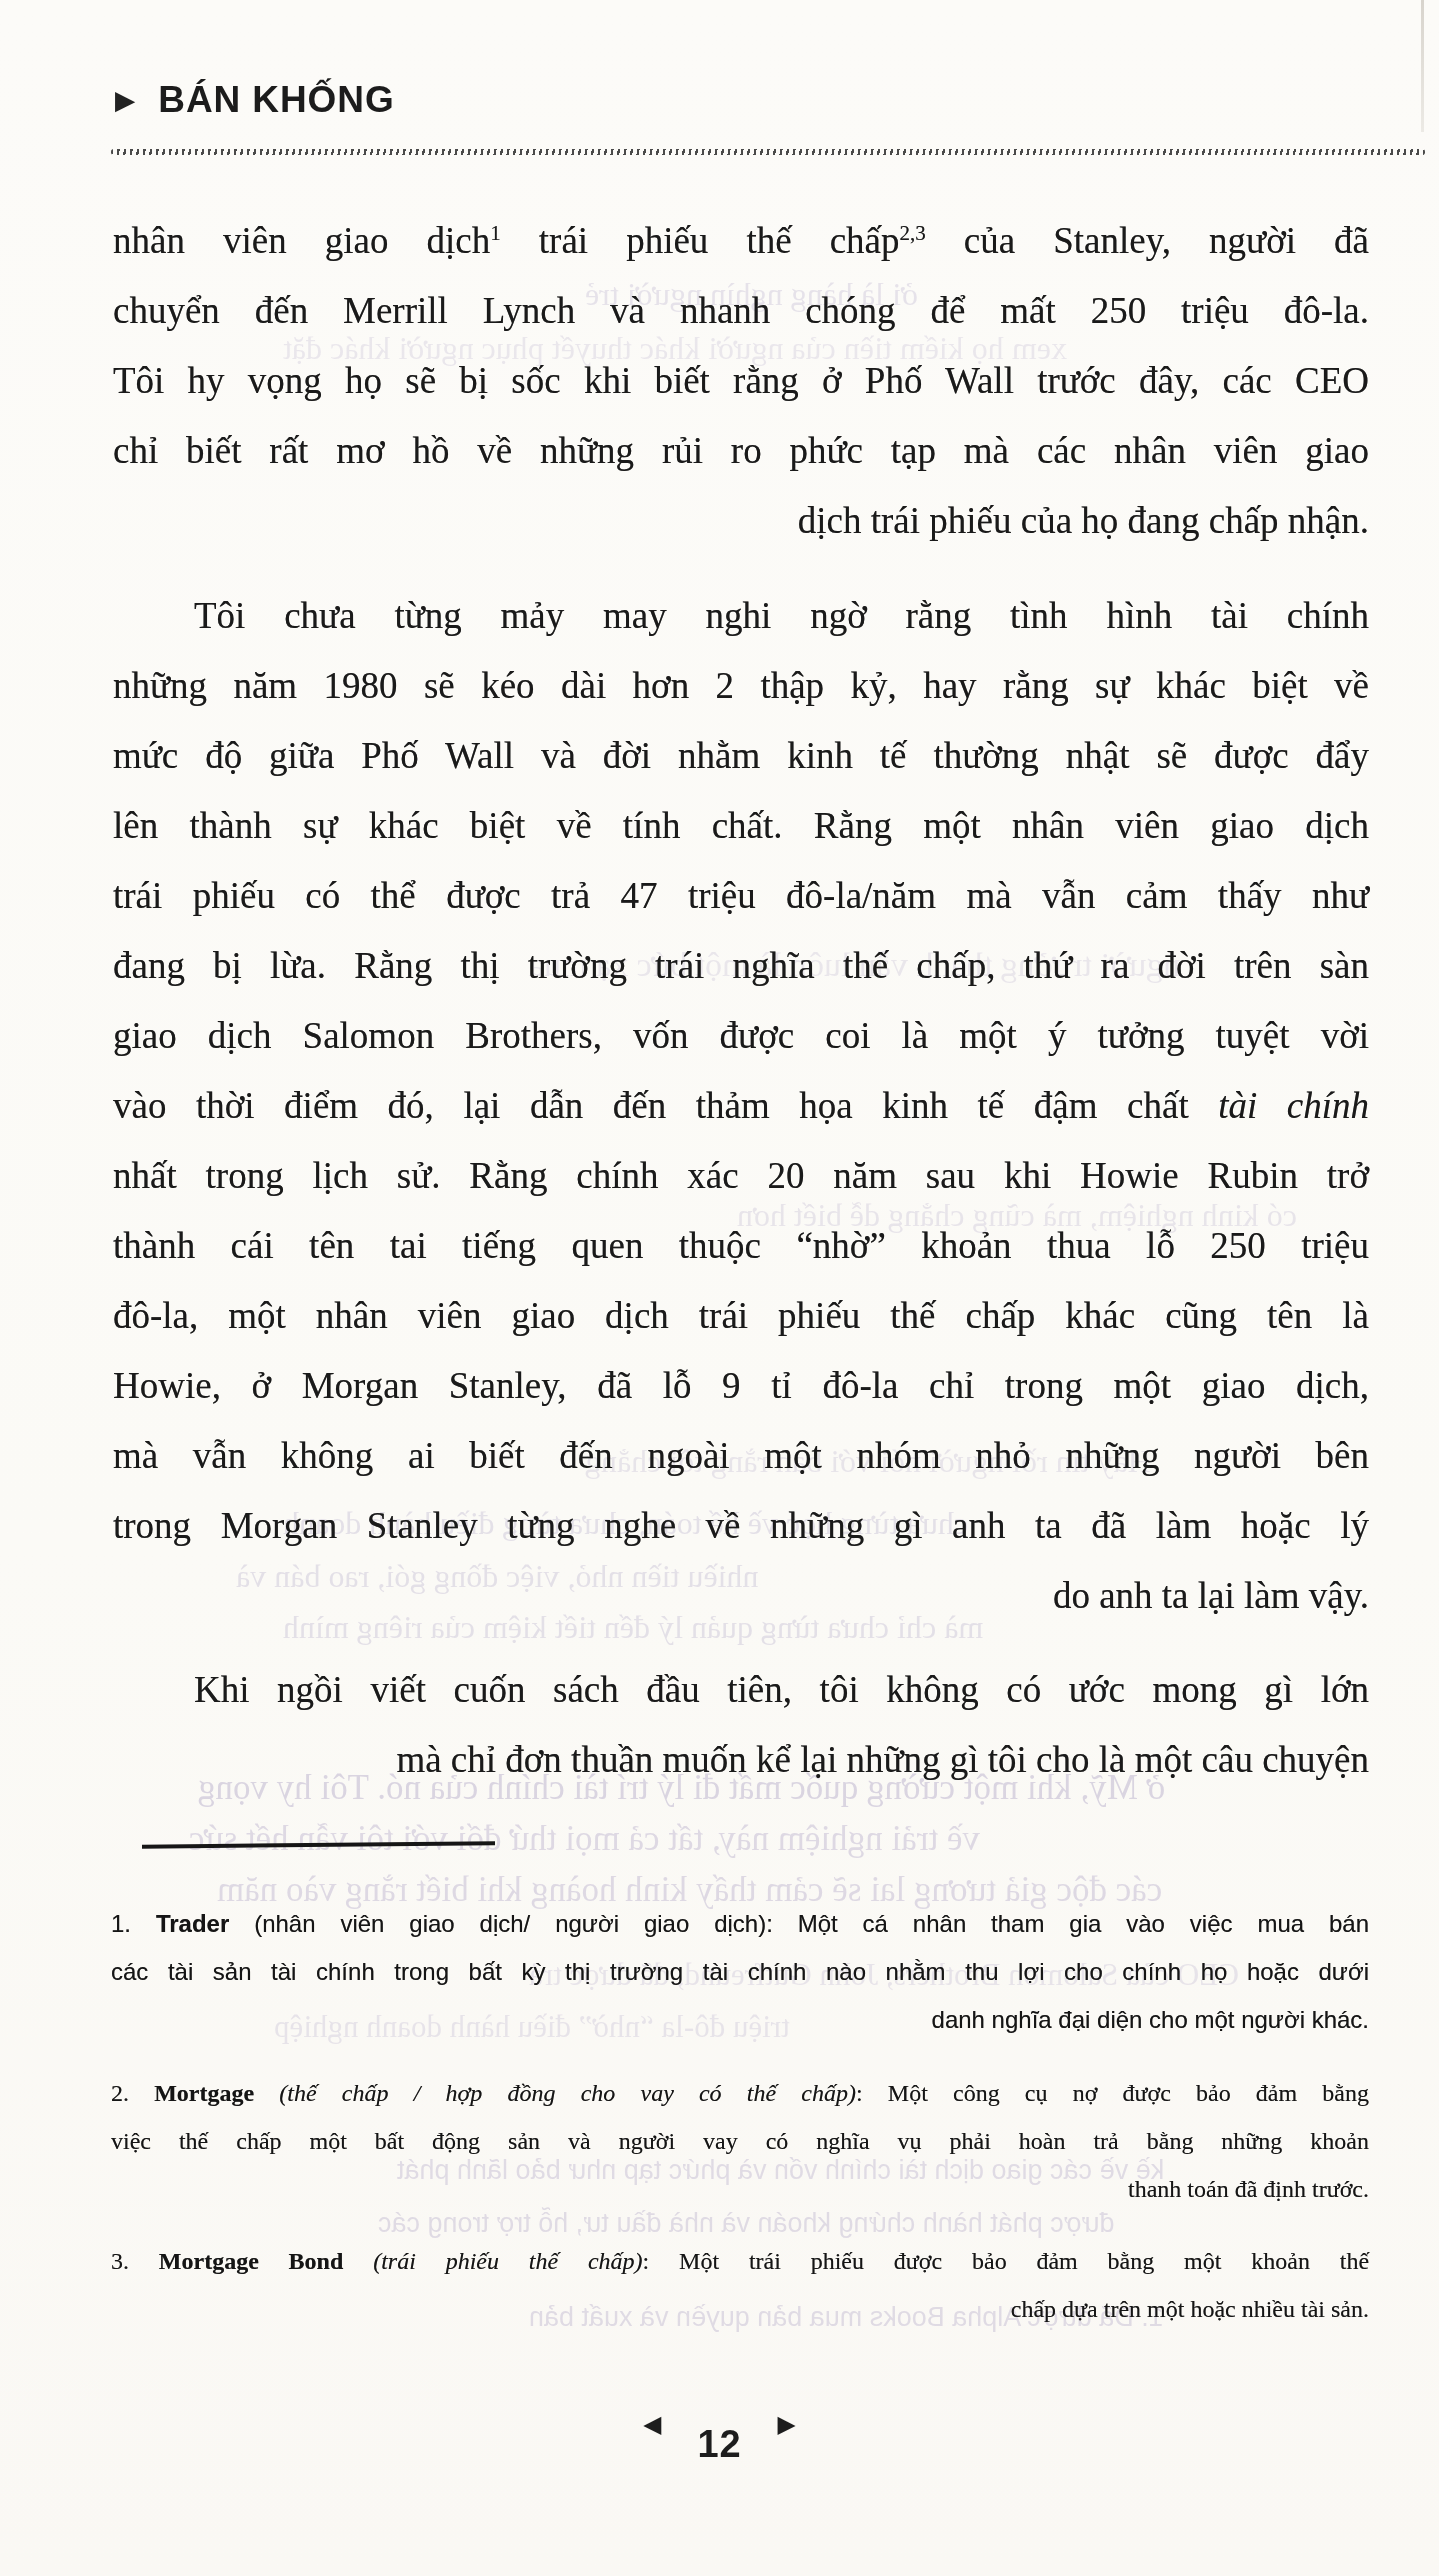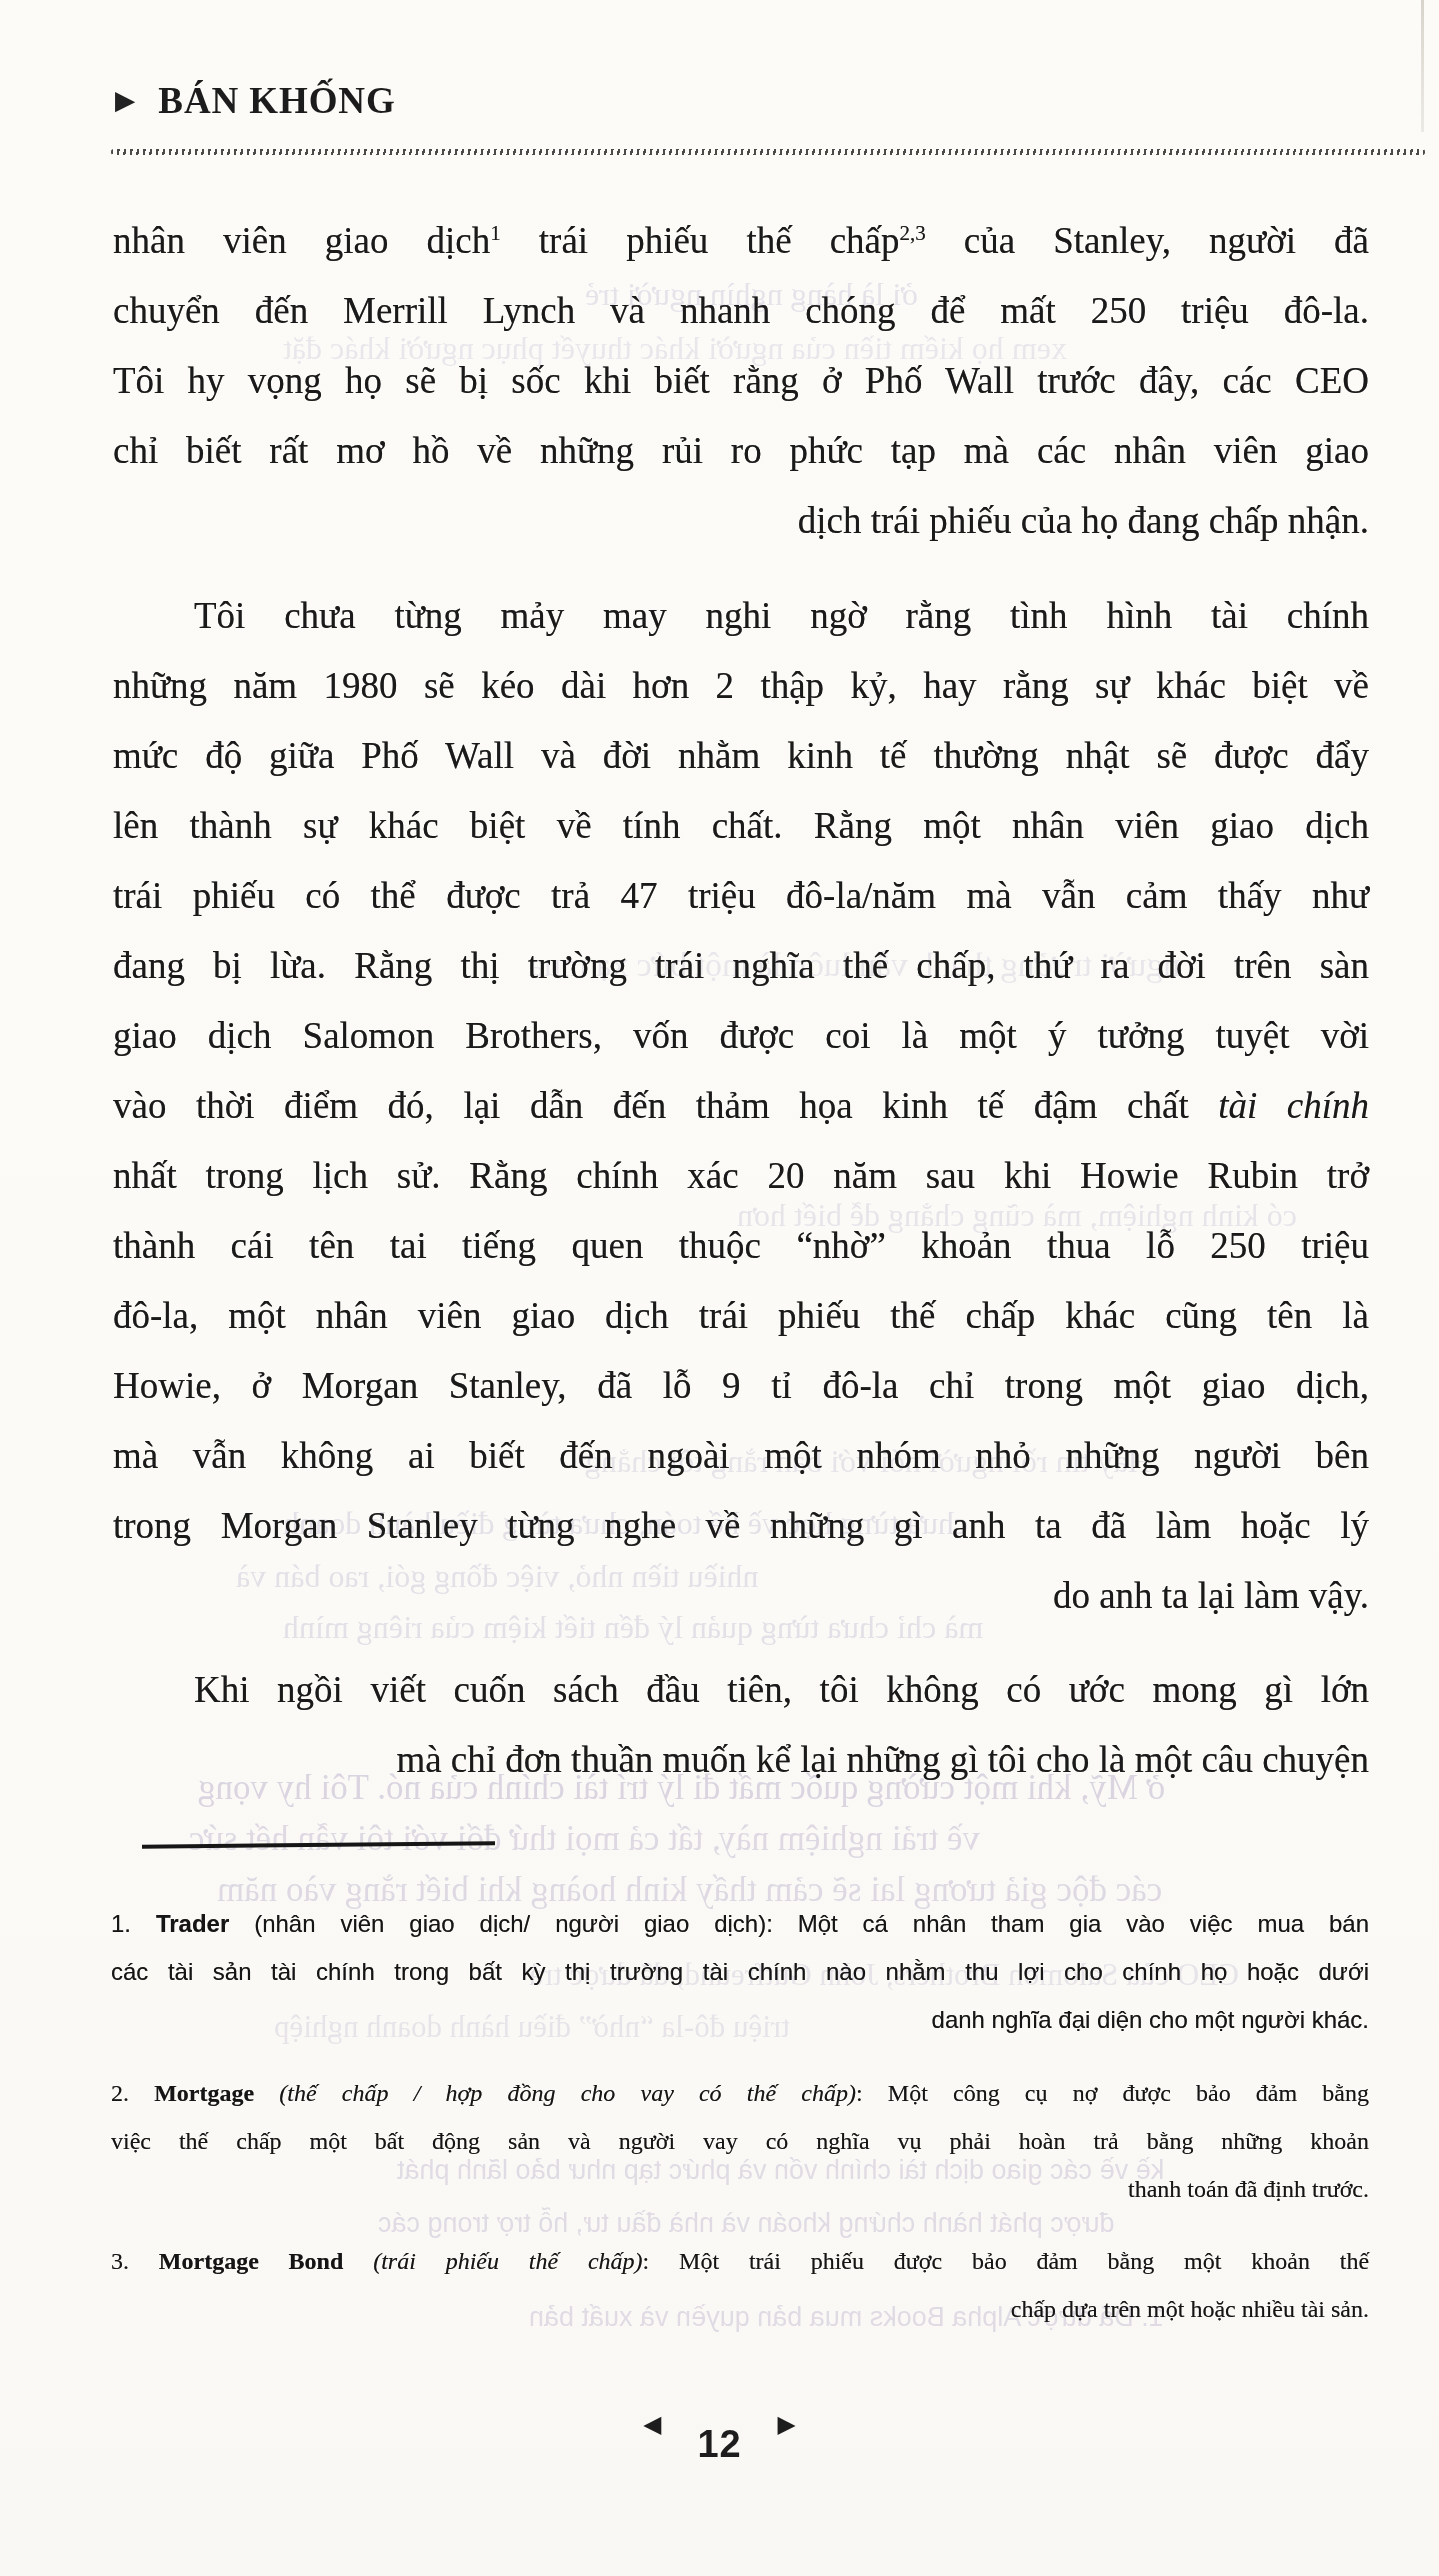--- a/index.html
+++ b/index.html
@@ -14,21 +14,21 @@
   
   .runhead{
     position:absolute;top:79px;left:115px;
     display:flex;align-items:center;gap:23px;
   }
   .runhead .marker{
     font-family:"DejaVu Sans",sans-serif;
     font-size:26.4px;color:#222;line-height:1;
   }
   .runhead .title{
-    font-family:Liberation Serif, serif;
+    font-family:Liberation Sans, sans-serif;
     font-weight:bold;font-size:37px;letter-spacing:0.9px;color:#1c1c1c;
   }
   .dotted-rule{
     position:absolute;top:149px;left:111px;width:1314px;height:5.7px;
     background:repeating-linear-gradient(100deg,#2b2b2b 0 2.3px,transparent 2.3px 6.4px);
     opacity:.85;
     border-radius:2.8px;
   }
   
   .bodytext{

